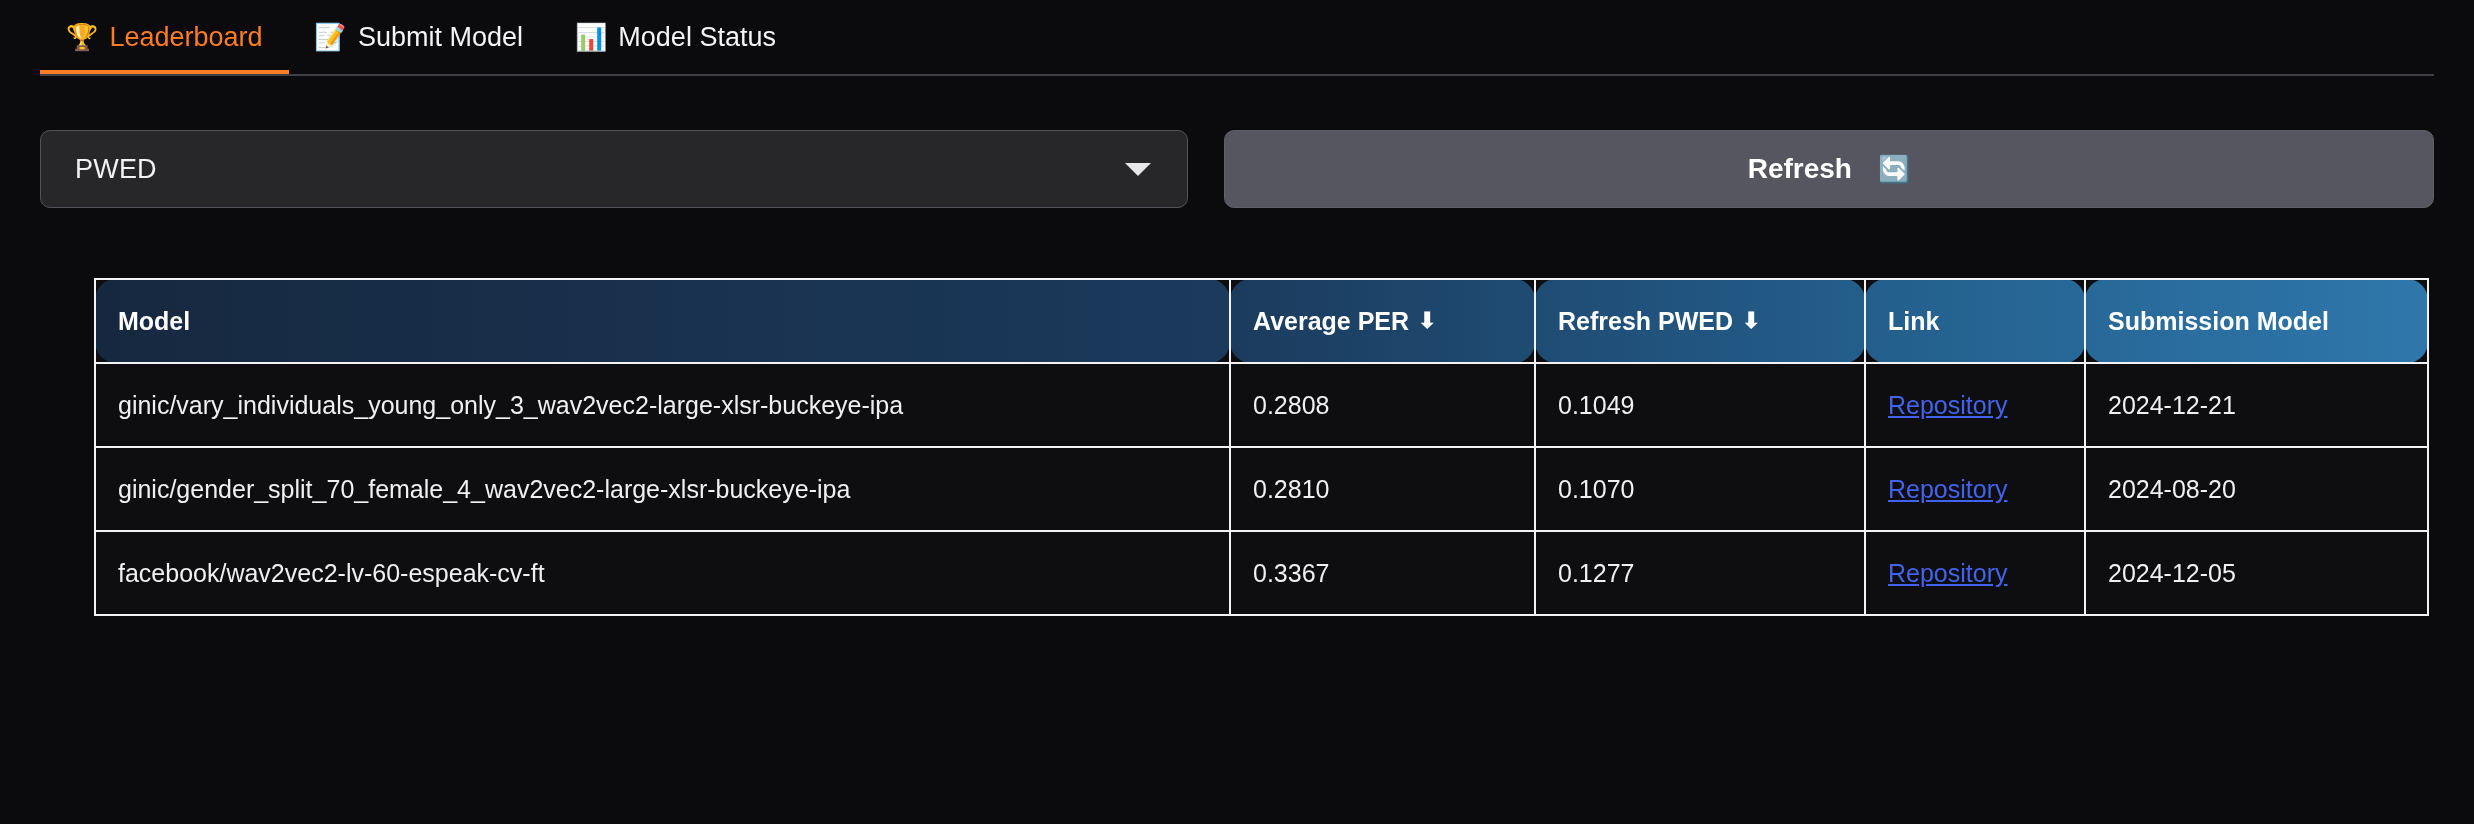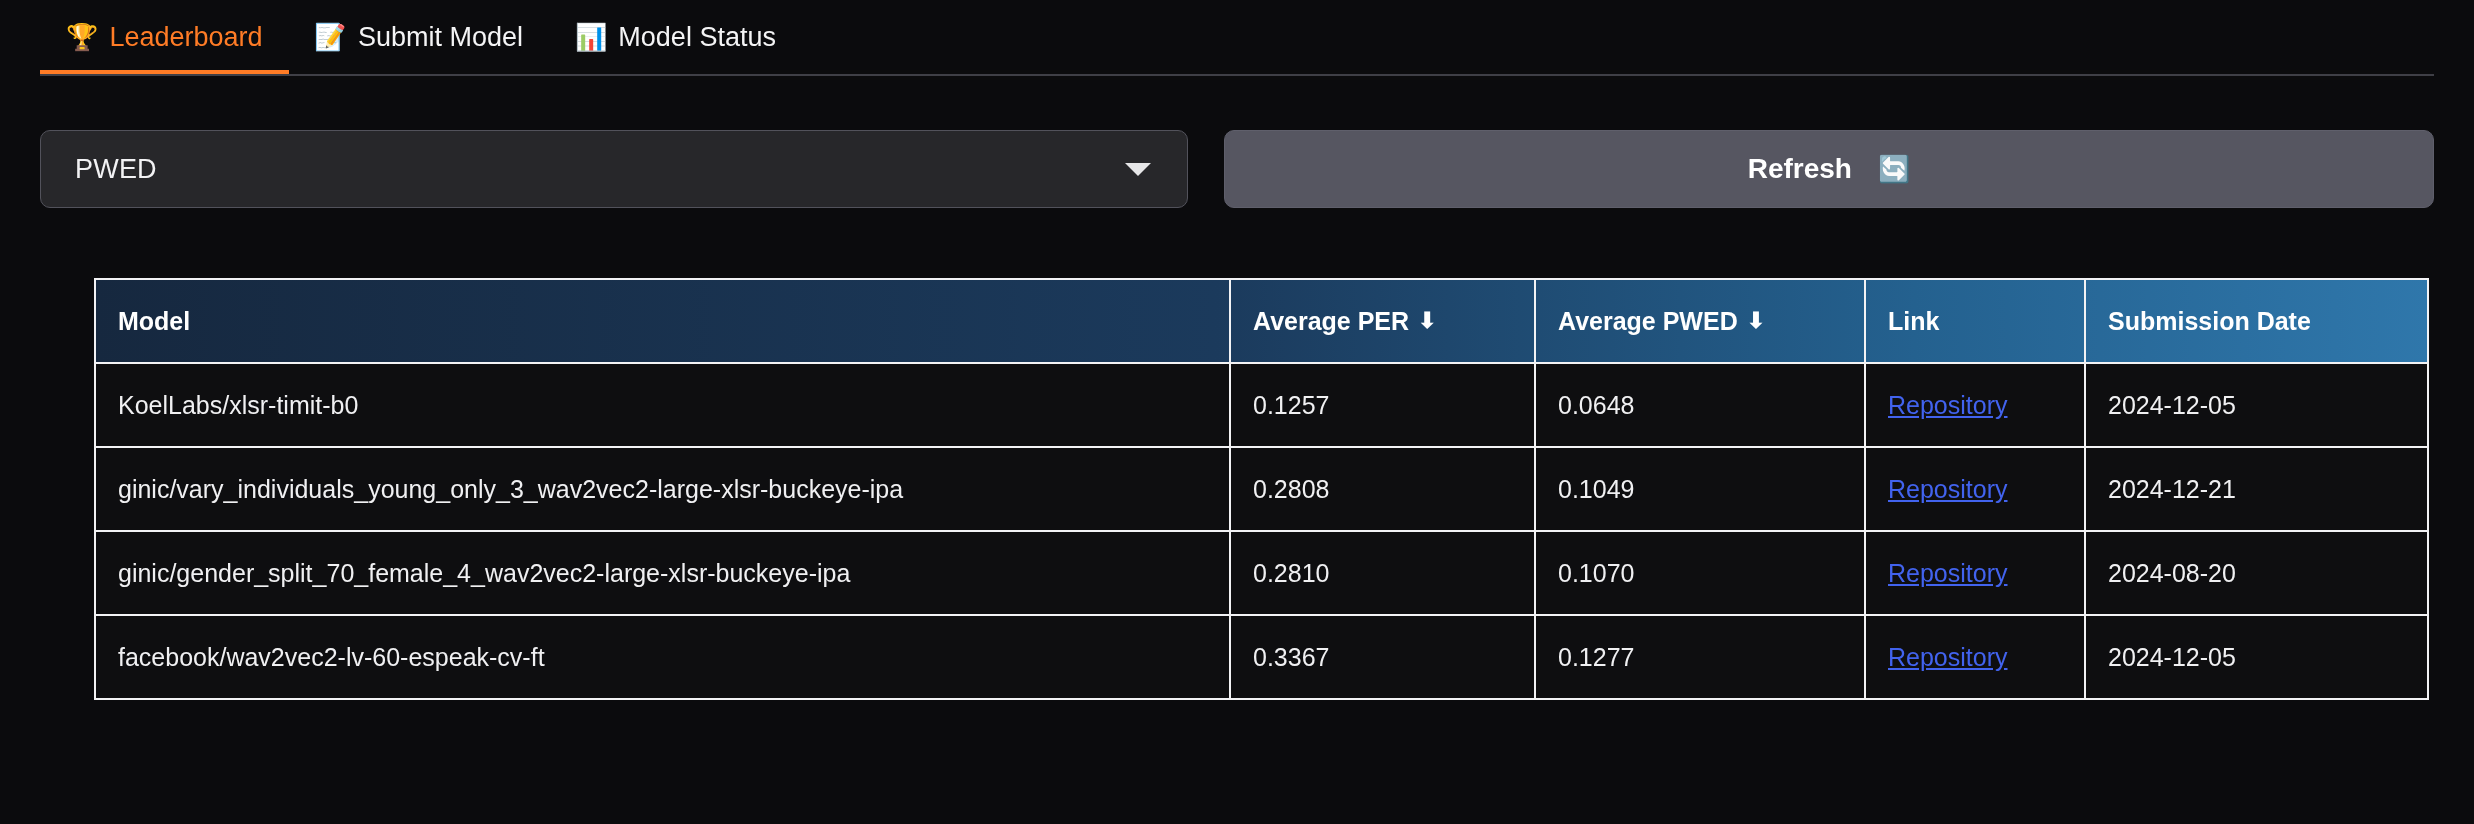--- a/index.html
+++ b/index.html
@@ -148,20 +148,21 @@
     vertical-align: middle;
   }
 
   table.leaderboard thead th {
     height: 84px;
     padding: 0 22px;
     font-size: 25px;
     font-weight: bold;
     color: #ffffff;
     white-space: nowrap;
+    border-radius: 21px;
   }
 
   
   thead tr { background: linear-gradient(90deg, #16283f 0%, #1b3a5c 48%, #24618f 78%, #2f77ab 100%); }
   thead th { background: transparent; }
 
   .th-inner { display: inline-flex; align-items: center; gap: 9px; }
   .sort-ico { font-size: 22px; line-height: 1; }
 
   table.leaderboard tbody td {
@@ -241,44 +242,37 @@
           </span>
         </th>
         <th>
           <span class="th-inner">
             <span>Average PER</span>
             <span class="sort-ico">⬇</span>
           </span>
         </th>
         <th>
           <span class="th-inner">
-            <span>Average PWED</span>
+            <span>Refresh PWED</span>
             <span class="sort-ico">⬇</span>
           </span>
         </th>
         <th>
           <span class="th-inner">
             <span>Link</span>
           </span>
         </th>
         <th>
           <span class="th-inner">
-            <span>Submission Date</span>
+            <span>Submission Model</span>
           </span>
         </th>
       </tr>
     </thead>
     <tbody id="table-body">
-        <tr>
-          <td><span>KoelLabs/xlsr-timit-b0</span></td>
-          <td><span>0.1257</span></td>
-          <td><span>0.0648</span></td>
-          <td><span class="repo-link">Repository</span></td>
-          <td><span>2024-12-05</span></td>
-        </tr>
         <tr>
           <td><span>ginic/vary_individuals_young_only_3_wav2vec2-large-xlsr-buckeye-ipa</span></td>
           <td><span>0.2808</span></td>
           <td><span>0.1049</span></td>
           <td><span class="repo-link">Repository</span></td>
           <td><span>2024-12-21</span></td>
         </tr>
         <tr>
           <td><span>ginic/gender_split_70_female_4_wav2vec2-large-xlsr-buckeye-ipa</span></td>
           <td><span>0.2810</span></td>

